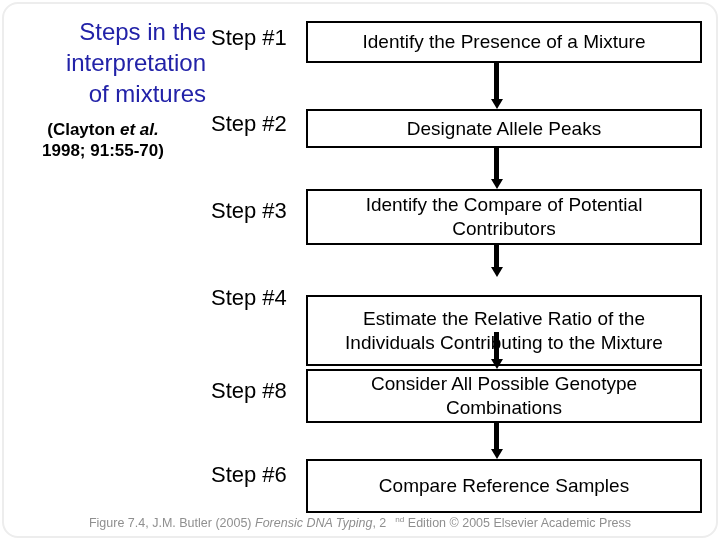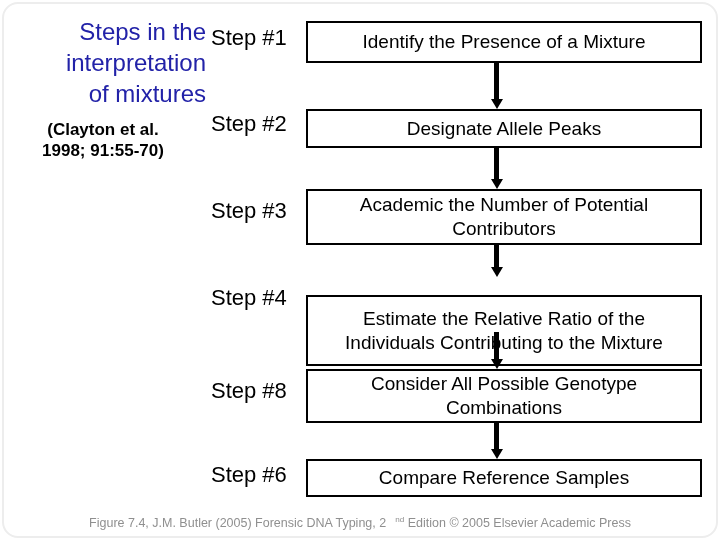--- a/index.html
+++ b/index.html
@@ -14,35 +14,35 @@
   .title {
     position:absolute; left:0; top:16px; width:206px;
     text-align:right; color:#2222A8;
     font-size:24px; line-height:31px; font-weight:400;
   }
   .citation {
     position:absolute; left:0; top:119px; width:206px;
     text-align:center; color:#000;
     font-size:17px; line-height:21px; font-weight:700;
   }
-  .it { }
+  .it { font-style:italic; }
   .step-label {
     position:absolute; left:211px; width:96px; height:26px;
     color:#000; font-size:22px; line-height:26px; white-space:nowrap;
   }
   .sl1{top:25px} .sl2{top:111px} .sl3{top:198px} .sl4{top:285px} .sl5{top:378px} .sl6{top:462px}
   .step-box {
     position:absolute; left:306px; width:396px; box-sizing:border-box;
     border:2px solid #000; background:#fff;
     display:flex; align-items:center; justify-content:center;
     text-align:center; color:#000; font-size:19px; line-height:24px;
     padding:12px 9px;
   }
   .sb1{top:21px;height:42px} .sb2{top:109px;height:39px} .sb3{top:189px;height:56px}
-  .sb4{top:295px;height:71px} .sb5{top:369px;height:54px} .sb6{top:459px;height:38px}
+  .sb4{top:295px;height:71px} .sb5{top:369px;height:54px} .sb6{top:459px;height:54px}
   .arrow { position:absolute; left:490px; width:13px; }
   .a1{top:63px;height:46px} .a2{top:148px;height:41px} .a3{top:245px;height:32px}
   .a4{top:332px;height:37px} .a5{top:423px;height:36px}
   .arrow .shaft { width:5px; margin:0 auto; height:calc(100% - 10px); background:#000; }
   .arrow .head {
     width:0; height:0; margin:0 auto;
     border-left:6.5px solid transparent; border-right:6.5px solid transparent;
     border-top:10px solid #000;
   }
   .footer {
@@ -75,21 +75,21 @@
   <div class="step-label sl5">Step #8</div>
   <div class="step-label sl6">Step #6</div>
 
   <div class="step-box sb1">
       <span>Identify the Presence of a Mixture</span>
     </div>
   <div class="step-box sb2">
       <span>Designate Allele Peaks</span>
     </div>
   <div class="step-box sb3">
-      <span>Academic the Number of Potential Contributors</span>
+      <span>Identify the Compare of Potential Contributors</span>
     </div>
   <div class="step-box sb4">
       <span>Estimate the Relative Ratio of the Individuals Contributing to the Mixture</span>
     </div>
   <div class="step-box sb5">
       <span>Consider All Possible Genotype Combinations</span>
     </div>
   <div class="step-box sb6">
       <span>Compare Reference Samples</span>
     </div>

